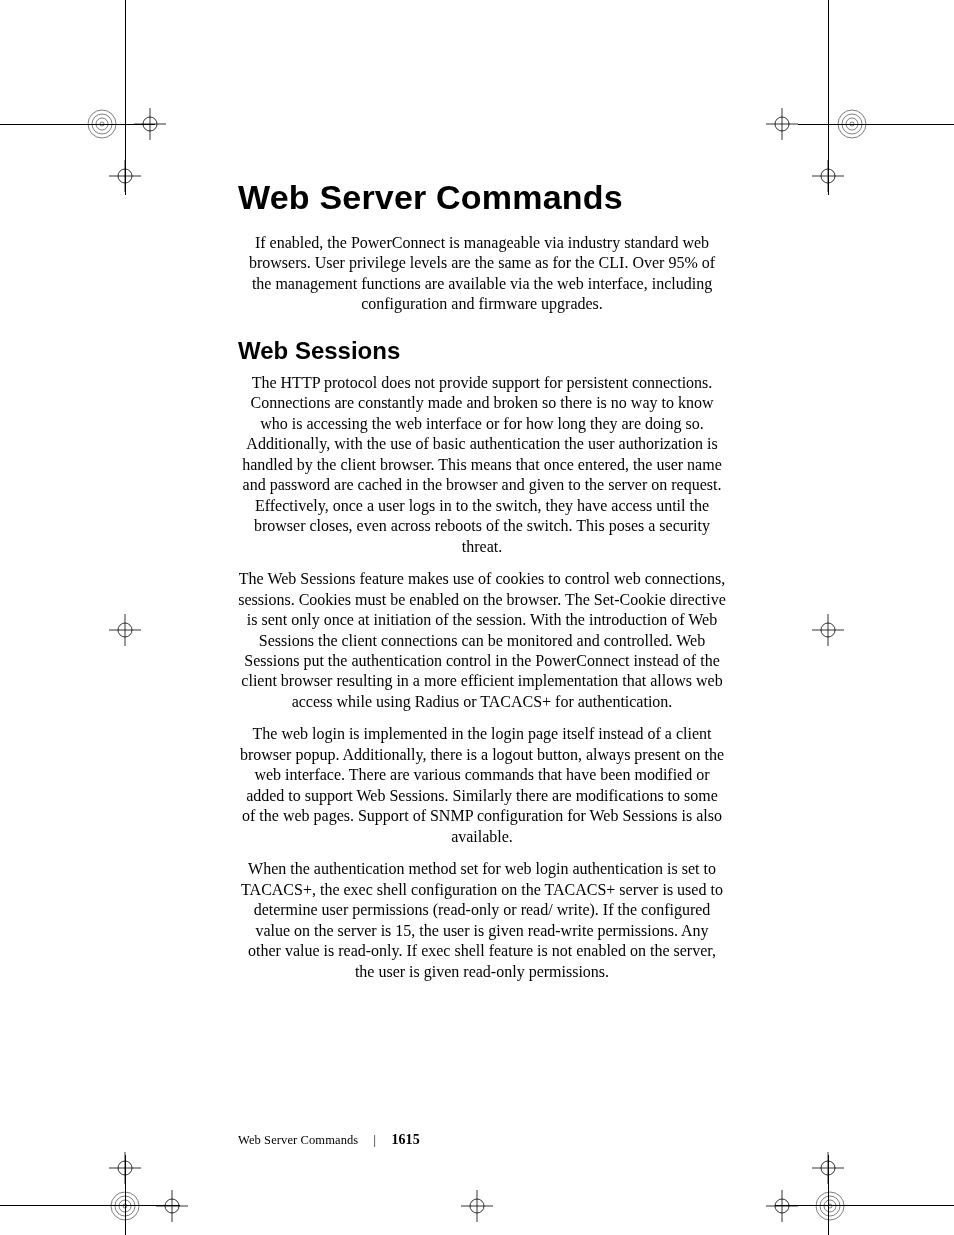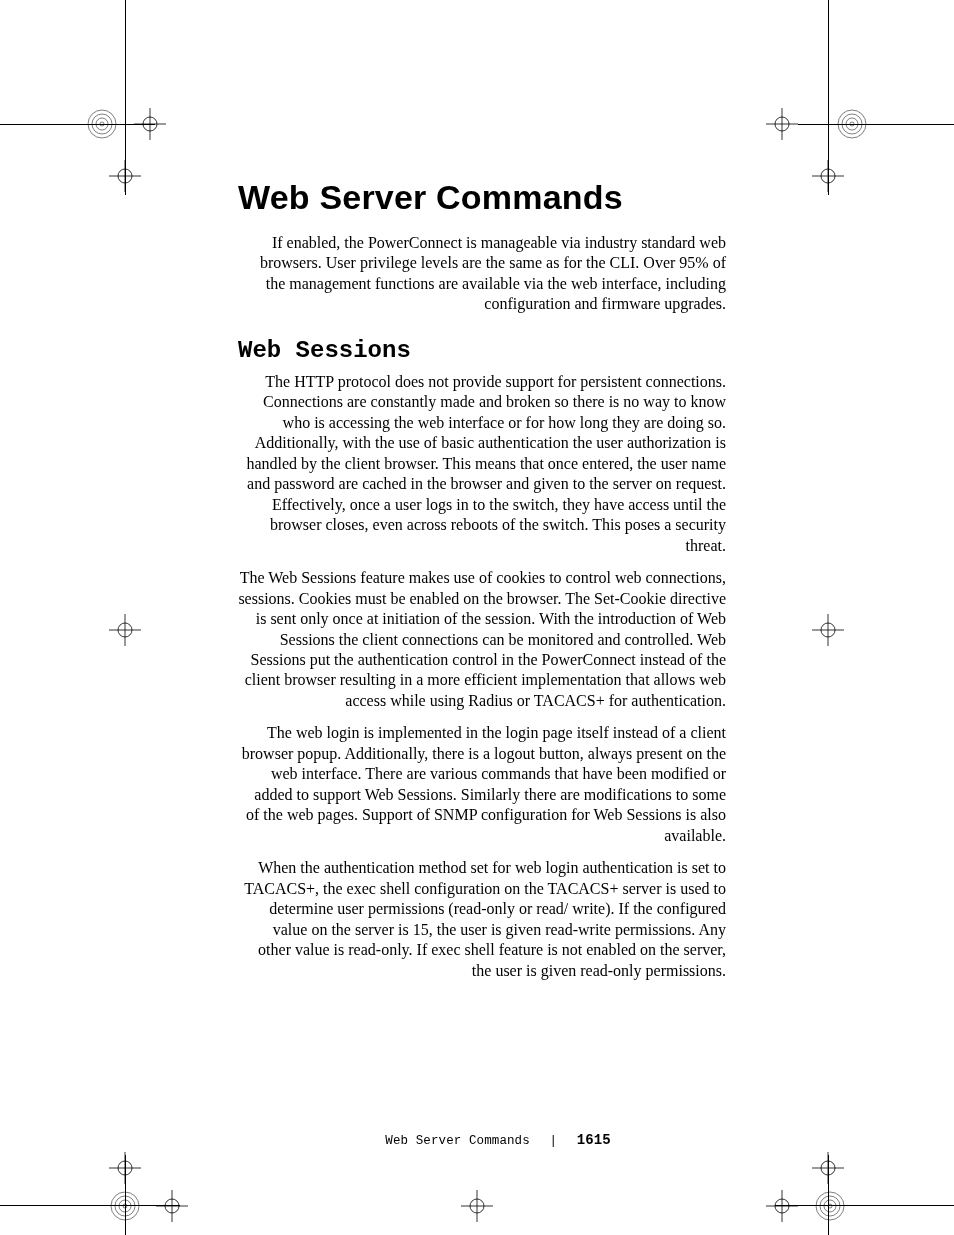--- a/index.html
+++ b/index.html
@@ -30,39 +30,39 @@
     margin: 0 0 30px 0;
   }
   .chapter-title {
     font-family: "Arial Narrow", Arial, Helvetica, sans-serif;
     font-weight: 700;
     font-size: 34px;
     letter-spacing: 0.2px;
     margin: 0 0 16px 0;
   }
   .section-title {
-    font-family: Liberation Mono, monospace;
+    font-family: Liberation Sans, sans-serif;
     font-weight: 700;
     font-size: 24px;
     margin: 22px 0 8px 0;
   }
   p.body {
     font-size: 16px;
     line-height: 1.28;
     margin: 0 12px 12px 0;
-    text-align: right;
+    text-align: center;
   }
   .footer {
     position: absolute;
-    left: 248px;
+    left: 238px;
     top: 1132px;
     width: 500px;
-    font-family: Liberation Mono, monospace;
+    font-family: Liberation Serif, serif;
     font-size: 12.5px;
-    text-align: center;
+    text-align: left;
     letter-spacing: 0.1px;
   }
   .footer .sep {
     margin: 0 12px;
     color: #000;
   }
   .footer .pnum {
     font-weight: 700;
     font-size: 14px;
   }

